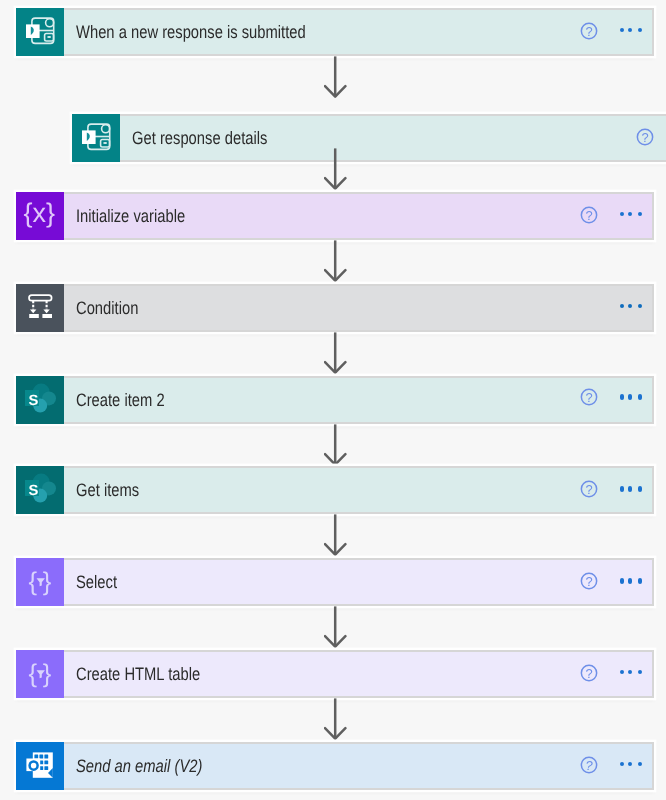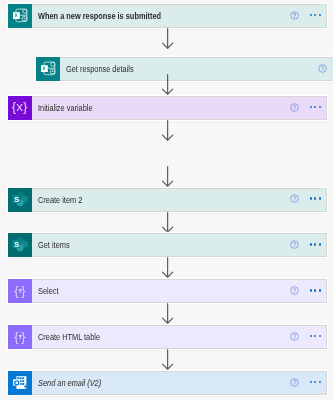--- a/index.html
+++ b/index.html
@@ -15,21 +15,21 @@
          color:#2b2b2b;white-space:nowrap;transform:scaleX(0.82);transform-origin:left center;}
   .help{position:absolute;left:282.2px;top:6.9px;width:9px;height:9px;}
   .dots{position:absolute;left:301.6px;top:9.95px;width:13px;height:2.2px;}
   .dot{position:absolute;width:2.4px;height:2.4px;border-radius:50%;top:0;}
   .arrow{position:absolute;left:162px;width:13px;height:22px;}
 </style>
 </head>
 <body>
 
 <div id="flow">
-    <div class="step" style="top: 4px; font-weight: bold;">
+    <div class="step" style="top: 4px;">
       <div class="card" style="background:#daeceb"></div>
       <div class="icon" style="background:#038387">
         <svg viewBox="0 0 24 24" width="24" height="24">
  <g fill="none" stroke="#d9eded" stroke-width="0.8">
   <rect x="7.95" y="5.05" width="10.9" height="12.65" rx="1.6"></rect>
   <circle cx="16.8" cy="7.4" r="2.0"></circle>
   <path d="M9.0 11.25h9.85"></path>
   <rect x="14.3" y="12.75" width="4.45" height="3.75" rx="0.85"></rect>
   <ellipse cx="16.55" cy="14.5" rx="1.0" ry="0.5" fill="#d9eded" stroke="none"></ellipse>
  </g>
@@ -103,20 +103,39 @@
       <div class="dots">
         <span class="dot" style="left:0;background:#1b72d0"></span>
         <span class="dot" style="left:4.5px;background:#1b72d0"></span>
         <span class="dot" style="left:9.0px;background:#1b72d0"></span>
       </div>
     </div>
     <div class="arrow" style="top: 119.75px;"><svg width="13" height="22" viewBox="0 0 13 22">
         <path d="M5.6 0.2 V20.2" stroke="#5f5f5f" stroke-width="1.25" fill="none"></path>
         <path d="M0.5 15.1 L5.6 20.3 L10.7 15.1" fill="none" stroke="#5f5f5f" stroke-width="1.25" stroke-linecap="round" stroke-linejoin="round"></path>
       </svg></div>
+    <div class="step" style="top: 141.625px;">
+      <div class="card" style="background:#dddee0"></div>
+      <div class="icon" style="background:#4a525c">
+        <svg viewBox="0 0 24 24" width="24" height="24">
+ <rect x="6.5" y="5.6" width="11.3" height="2.7" rx="1.35" fill="none" stroke="#fff" stroke-width="0.85"></rect>
+ <path d="M8.6 8.4v4.4M15.3 8.4v4.4" stroke="#fff" stroke-width="1.05" stroke-dasharray="1.2 0.8"></path>
+ <path d="M7.0 12.8h3.2l-1.6 1.8z" fill="#fff"></path>
+ <path d="M13.7 12.8h3.2l-1.6 1.8z" fill="#fff"></path>
+ <rect x="6.6" y="15.0" width="4.8" height="2.0" fill="#fff"></rect>
+ <rect x="13.2" y="15.0" width="4.8" height="2.0" fill="#fff"></rect>
+</svg>
+      </div>
+      <div class="label">Condition</div>
+      <div class="dots">
+        <span class="dot" style="left:0;background:#0f6cbd"></span>
+        <span class="dot" style="left:4.5px;background:#0f6cbd"></span>
+        <span class="dot" style="left:9.0px;background:#0f6cbd"></span>
+      </div>
+    </div>
     <div class="arrow" style="top: 165.625px;"><svg width="13" height="22" viewBox="0 0 13 22">
         <path d="M5.6 0.2 V20.2" stroke="#5f5f5f" stroke-width="1.25" fill="none"></path>
         <path d="M0.5 15.1 L5.6 20.3 L10.7 15.1" fill="none" stroke="#5f5f5f" stroke-width="1.25" stroke-linecap="round" stroke-linejoin="round"></path>
       </svg></div>
     <div class="step" style="top: 187.5px;">
       <div class="card" style="background:#daeceb"></div>
       <div class="icon" style="background:#036c70">
         <svg viewBox="0 0 24 24" width="24" height="24">
  <circle cx="12.6" cy="8.0" r="4.2" fill="#077b82"></circle>
  <circle cx="16.5" cy="11.2" r="3.5" fill="#14878e"></circle>

